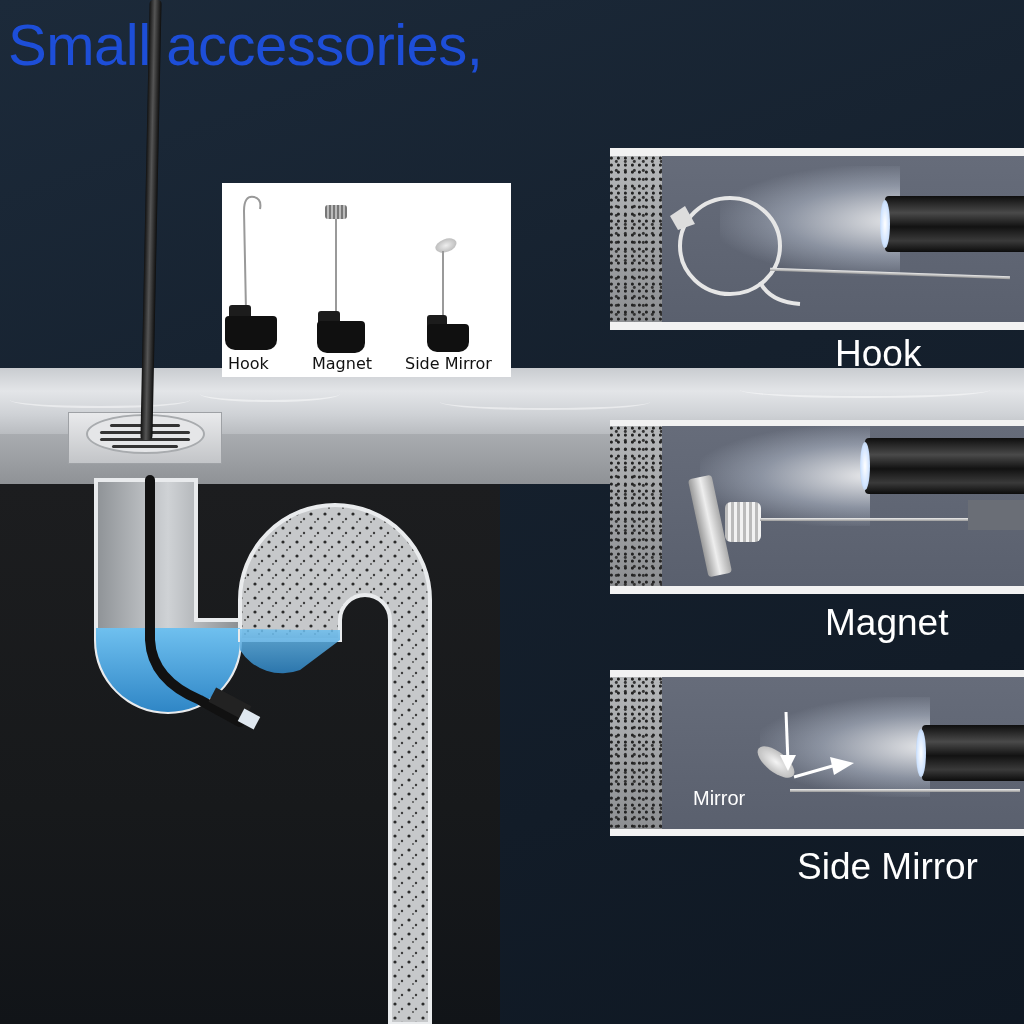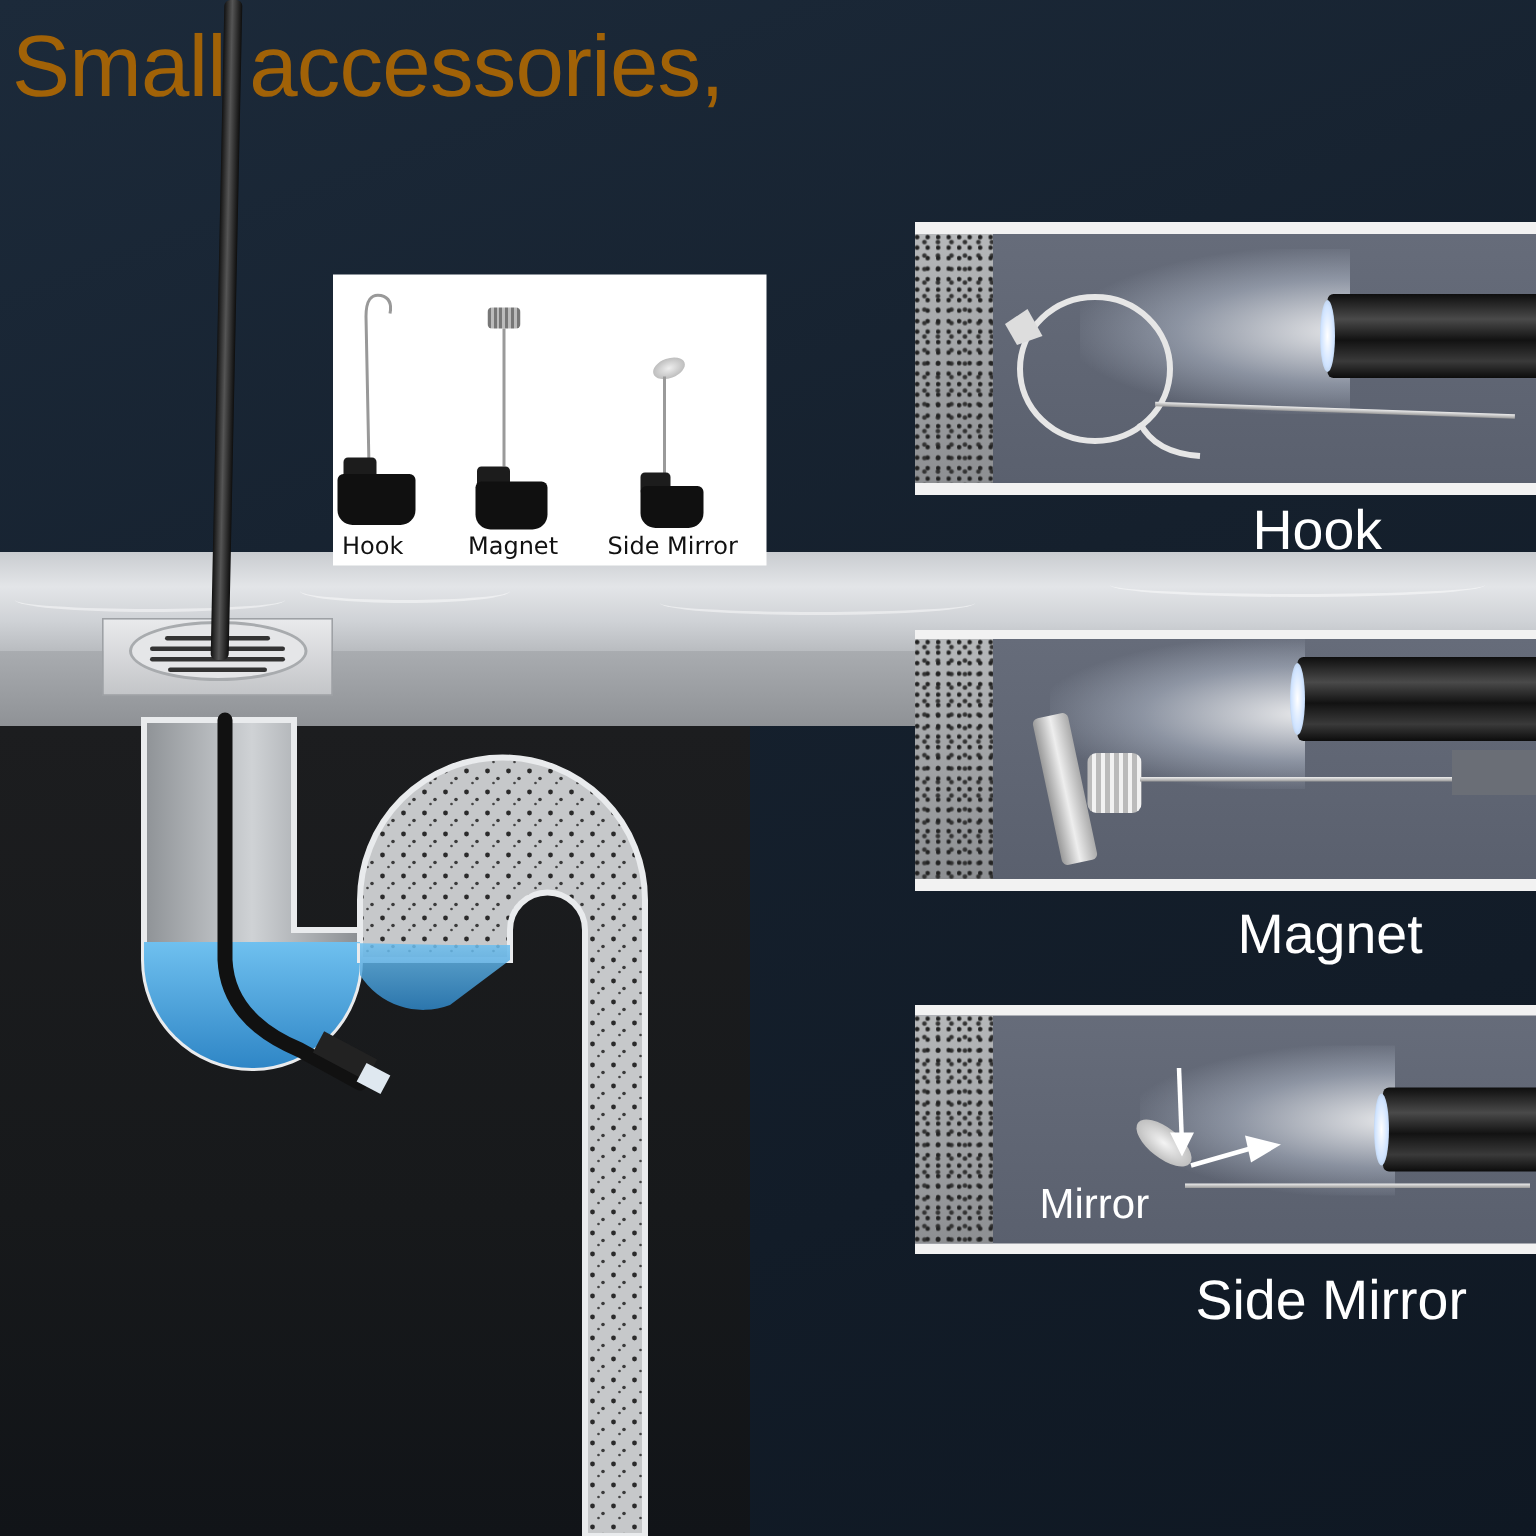--- a/index.html
+++ b/index.html
@@ -2,21 +2,21 @@
 <html><head>
 <meta charset="utf-8">
 <style>
   html, body { margin:0; padding:0; }
   body { width:1024px; height:1024px; overflow:hidden; position:relative;
     background: linear-gradient(160deg, #1c2a3a 0%, #15202d 45%, #0f1823 100%);
     font-family: "Liberation Sans", sans-serif; }
   .abs { position:absolute; }
 
   
-  .headline { left:8px; top:14px; color:#a16207; font-size:58px; line-height:62px; font-weight:400; z-index:5; letter-spacing:-0.5px; }
+  .headline { left:8px; top:14px; color:#1d4ed8; font-size:58px; line-height:62px; font-weight:400; z-index:5; letter-spacing:-0.5px; }
   .headline div { white-space:nowrap; }
 
   
   .cable-top { left:145px; top:0; width:12px; height:440px; background:linear-gradient(90deg,#111,#555 45%,#0d0d0d); border-radius:4px; z-index:4; transform:skewX(-1.2deg); }
 
   
   .acc-card { left:222px; top:183px; width:289px; height:194px; background:#fff; z-index:6; }
   .acc-item { position:absolute; bottom:0; text-align:center; }
   .acc-label { position:absolute; bottom:4px; font-size:16px; color:#111; white-space:nowrap; font-family:"DejaVu Sans", sans-serif; }
   .acc-rod { position:absolute; width:2px; background:#9a9a9a; }
@@ -45,21 +45,21 @@
   .panel-inner { position:absolute; left:0; right:0; background:linear-gradient(180deg,#666c7a,#5a606e); overflow:hidden; }
   .panel-grime { position:absolute; left:0; top:0; width:52px; bottom:0;
     background: radial-gradient(circle at 20% 30%, #222 1px, transparent 2px) 0 0/7px 7px,
                 radial-gradient(circle at 70% 60%, #333 1px, transparent 2px) 0 0/9px 9px,
                 linear-gradient(180deg,#b6b8ba,#8d8f92); }
   .scope-body { position:absolute; height:56px; background:linear-gradient(180deg,#0e0e0e,#4a4a4a 30%,#121212 55%,#3a3a3a 80%,#0c0c0c); border-radius:4px 0 0 4px; }
   .scope-lens { position:absolute; width:10px; height:48px; background:radial-gradient(ellipse at center,#fff,#cfe3ff 60%,#9bb0c8); border-radius:50%; }
   .light { position:absolute; background:radial-gradient(ellipse at right center, rgba(255,255,255,0.85), rgba(220,230,245,0.35) 45%, rgba(200,210,230,0) 75%); }
   .rod { position:absolute; height:3px; background:linear-gradient(180deg,#eee,#999); }
   .panel-title { position:absolute; color:#fff; font-size:37px; font-weight:400; white-space:nowrap; font-family:"Liberation Sans", sans-serif; }
-  .mirror-label { position:absolute; color:#fff; font-size:28px; }
+  .mirror-label { position:absolute; color:#fff; font-size:20px; }
 </style>
 </head>
 <body>
 
 <div class="abs wall"></div>
 
 <div class="abs headline">
   <div>Small accessories,</div>
 </div>
 

